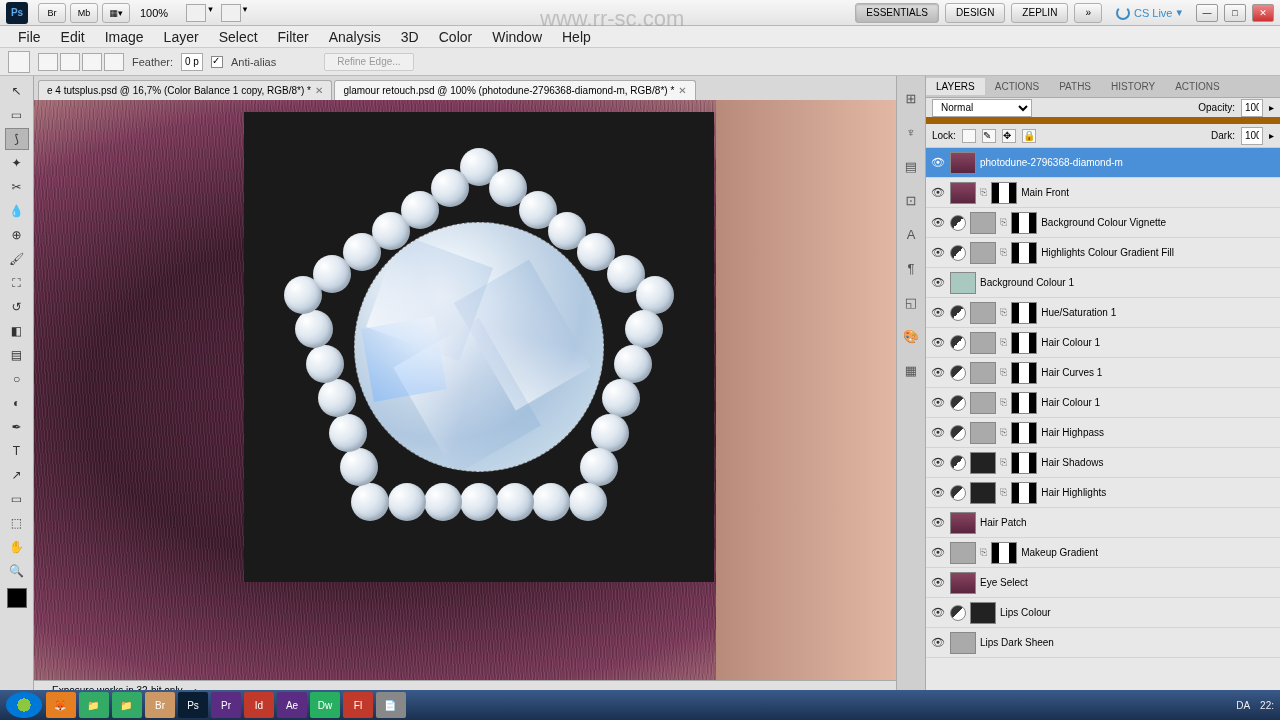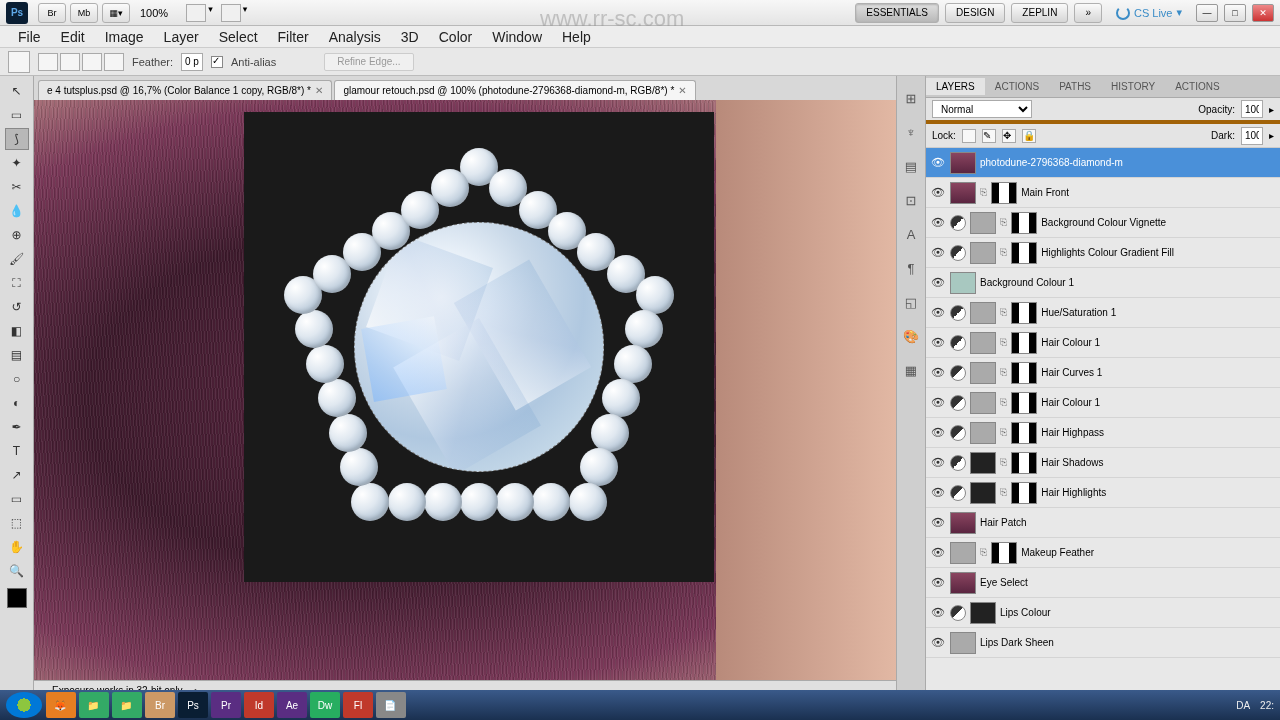--- a/index.html
+++ b/index.html
@@ -46,21 +46,21 @@
 .diamond-layer { position:absolute; left:210px; top:12px; width:470px; height:470px; background:#1a1a1a; }
 .big-diamond { position:absolute; left:50%; top:50%; width:250px; height:250px; margin:-125px 0 0 -125px; border-radius:50%; background:radial-gradient(circle at 35% 30%, #fff, #e8f0f8 20%, #c8d8e8 40%, #b0c8e0 60%, #d8e8f0); overflow:hidden; border:1px dashed #888; }
 .facet { position:absolute; background:linear-gradient(45deg, rgba(255,255,255,.7), rgba(180,200,230,.3), rgba(100,150,200,.2)); }
 .small-diamond { position:absolute; width:38px; height:38px; border-radius:50%; background:radial-gradient(circle at 30% 30%, #fff, #e0e8f0 40%, #b8c8d8 70%, #d0d8e0); box-shadow:inset -2px -2px 4px rgba(0,0,0,.2); }
 .mid-iconbar { width:30px; background:#cfcfcf; border-left:1px solid #aaa; border-right:1px solid #aaa; display:flex; flex-direction:column; align-items:center; padding:12px 0; gap:14px; }
 .mid-icon { width:20px; height:20px; display:flex; align-items:center; justify-content:center; font-size:13px; color:#555; }
 .panels { width:354px; background:#d8d8d8; display:flex; flex-direction:column; }
 .panel-tabs { height:22px; background:#c8c8c8; display:flex; align-items:center; border-bottom:1px solid #aaa; }
 .panel-tab { font-size:10px; padding:3px 10px; color:#555; }
 .panel-tab.active { background:#e4e4e4; color:#000; }
-.layer-opts { height:26px; background:#e4e4e4; display:flex; align-items:center; padding:0 6px; gap:6px; font-size:10px; border-bottom:4px solid #a16207; }
+.layer-opts { height:26px; background:#e4e4e4; display:flex; align-items:center; padding:0 6px; gap:6px; font-size:10px; border-bottom:7px solid #a16207; }
 .blend-select { width:100px; height:18px; border:1px solid #aaa; background:#fff; font-size:10px; padding:0 4px; }
 .layer-lock { height:24px; background:#e4e4e4; display:flex; align-items:center; padding:0 6px; gap:6px; font-size:10px; border-bottom:1px solid #ccc; }
 .lock-icon { width:14px; height:14px; border:1px solid #aaa; background:#f8f8f8; }
 .layers-list { flex:1; overflow-y:auto; background:#e8e8e8; }
 .layer-row { height:30px; display:flex; align-items:center; padding:0 4px; gap:4px; border-bottom:1px solid #d4d4d4; font-size:10px; }
 .layer-row.selected { background:#4a90d9; color:#fff; }
 .eye { width:16px; text-align:center; font-size:11px; color:#333; }
 .layer-row.selected .eye { color:#fff; }
 .adj-icon { width:16px; height:16px; border-radius:50%; border:1px solid #888; background:linear-gradient(135deg,#333 50%,#fff 50%); flex-shrink:0; }
 .thumb { width:26px; height:22px; border:1px solid #888; background:#fff; flex-shrink:0; }
@@ -360,21 +360,21 @@
         <div class="layer-row">
           <span class="eye">👁</span>
           <div class="thumb img"></div>
           <span class="layer-name">Hair Patch</span>
         </div>
         <div class="layer-row">
           <span class="eye">👁</span>
           <div class="thumb grey"></div>
           <span class="link">⎘</span>
           <div class="thumb mask"></div>
-          <span class="layer-name">Makeup Feather</span>
+          <span class="layer-name">Makeup Gradient</span>
         </div>
         <div class="layer-row">
           <span class="eye">👁</span>
           <div class="thumb img"></div>
           <span class="layer-name">Eye Select</span>
         </div>
         <div class="layer-row">
           <span class="eye">👁</span>
           <span class="adj-icon"></span>
           <div class="thumb dark"></div>

